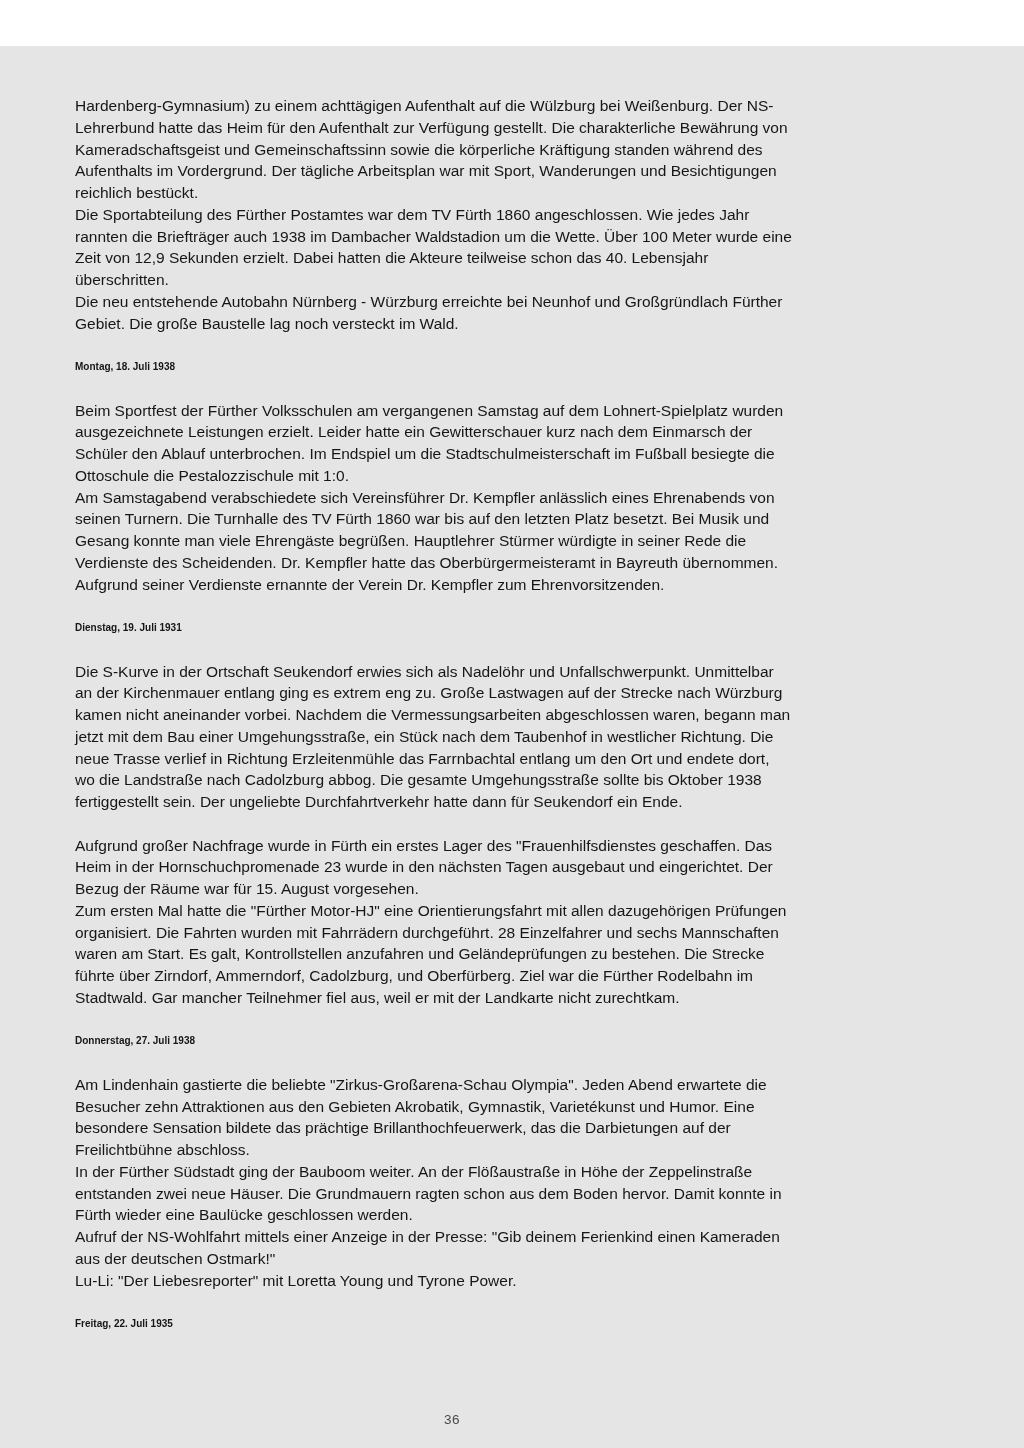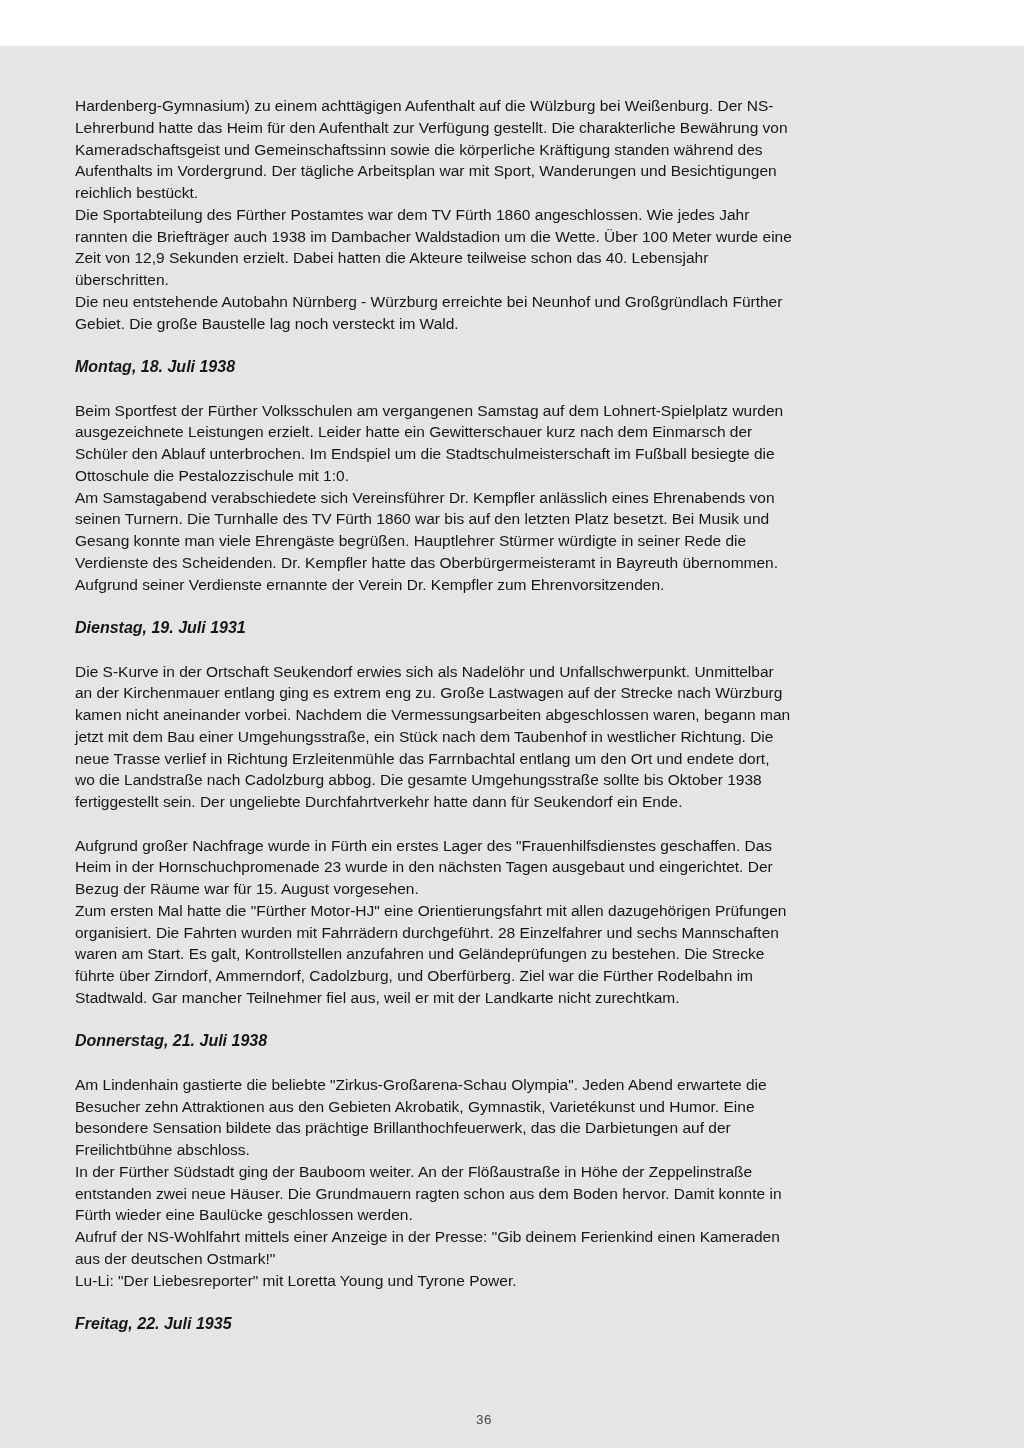--- a/index.html
+++ b/index.html
@@ -20,30 +20,29 @@
     width: 910px;
     font-size: 15.5px;
     line-height: 21.75px;
   }
   .body-block {
     white-space: pre-line;
     margin: 0 0 21.75px 0;
     padding: 0;
   }
   .day-heading {
-    font-size: 16px;
+    font-size: 10px;
     line-height: 21.75px;
     font-weight: 700;
     margin: 0 0 21.75px 0;
     padding: 0;
-    font-style: italic;
   }
   .page-number {
     position: absolute;
-    left: 476px;
+    left: 444px;
     top: 1366px;
     font-size: 13.5px;
     line-height: 15px;
     color: #4a4a4a;
     letter-spacing: 0.5px;
   }
 </style>
 </head>
 <body>
 
@@ -84,21 +83,21 @@
 
     <p class="body-block">Aufgrund großer Nachfrage wurde in Fürth ein erstes Lager des "Frauenhilfsdienstes geschaffen. Das
 Heim in der Hornschuchpromenade 23 wurde in den nächsten Tagen ausgebaut und eingerichtet. Der
 Bezug der Räume war für 15. August vorgesehen.
 Zum ersten Mal hatte die "Fürther Motor-HJ" eine Orientierungsfahrt mit allen dazugehörigen Prüfungen
 organisiert. Die Fahrten wurden mit Fahrrädern durchgeführt. 28 Einzelfahrer und sechs Mannschaften
 waren am Start. Es galt, Kontrollstellen anzufahren und Geländeprüfungen zu bestehen. Die Strecke
 führte über Zirndorf, Ammerndorf, Cadolzburg, und Oberfürberg. Ziel war die Fürther Rodelbahn im
 Stadtwald. Gar mancher Teilnehmer fiel aus, weil er mit der Landkarte nicht zurechtkam.</p>
 
-    <h2 class="day-heading">Donnerstag, 21. Juli 1938</h2>
+    <h2 class="day-heading">Donnerstag, 27. Juli 1938</h2>
     <p class="body-block">Am Lindenhain gastierte die beliebte "Zirkus-Großarena-Schau Olympia". Jeden Abend erwartete die
 Besucher zehn Attraktionen aus den Gebieten Akrobatik, Gymnastik, Varietékunst und Humor. Eine
 besondere Sensation bildete das prächtige Brillanthochfeuerwerk, das die Darbietungen auf der
 Freilichtbühne abschloss.
 In der Fürther Südstadt ging der Bauboom weiter. An der Flößaustraße in Höhe der Zeppelinstraße
 entstanden zwei neue Häuser. Die Grundmauern ragten schon aus dem Boden hervor. Damit konnte in
 Fürth wieder eine Baulücke geschlossen werden.
 Aufruf der NS-Wohlfahrt mittels einer Anzeige in der Presse: "Gib deinem Ferienkind einen Kameraden
 aus der deutschen Ostmark!"
 Lu-Li: "Der Liebesreporter" mit Loretta Young und Tyrone Power.</p>

